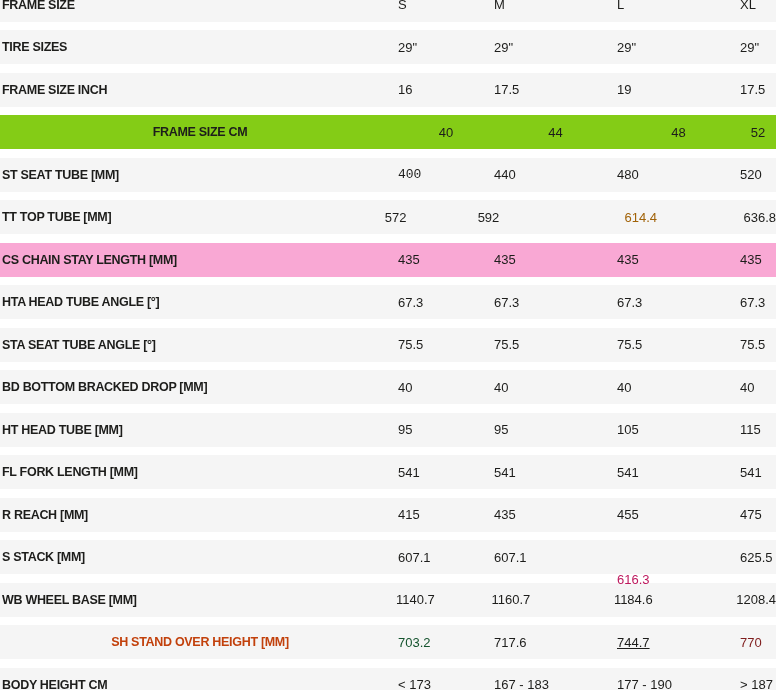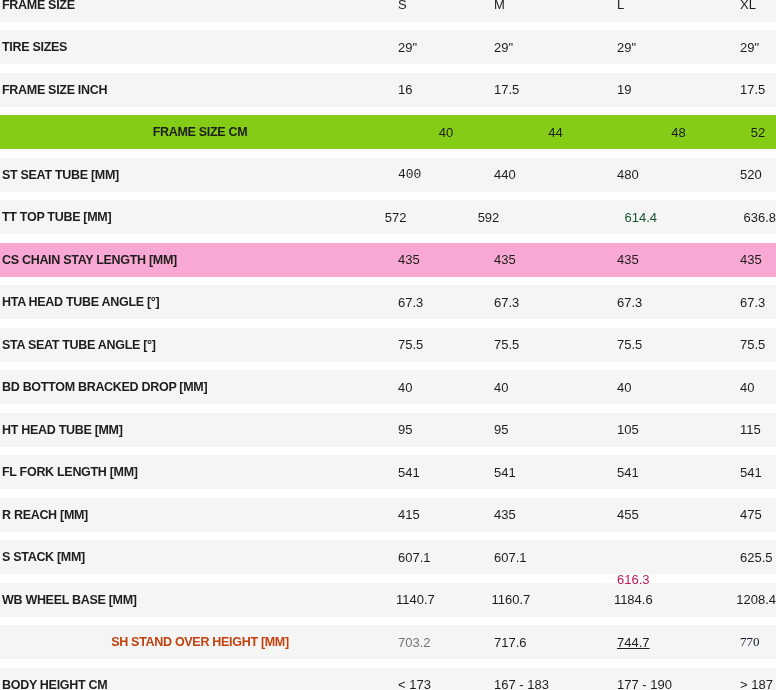--- a/index.html
+++ b/index.html
@@ -96,21 +96,21 @@
     <div class="cell-value col-0" style="color: rgb(29, 29, 27); font-family: Liberation Mono, monospace;">400</div>
     <div class="cell-value col-1" style="color: rgb(29, 29, 27);">440</div>
     <div class="cell-value col-2" style="color: rgb(29, 29, 27);">480</div>
     <div class="cell-value col-3" style="color: rgb(29, 29, 27);">520</div>
   </div>
 
   <div class="row" style="background: rgb(245, 245, 245);">
     <div class="cell-label" style="color: rgb(29, 29, 27);">TT TOP TUBE [MM]</div>
     <div class="cell-value col-0" style="color: rgb(29, 29, 27);">572</div>
     <div class="cell-value col-1" style="color: rgb(29, 29, 27);">592</div>
-    <div class="cell-value col-2" style="color: #14532d; margin-left: 28px;">614.4</div>
+    <div class="cell-value col-2" style="color: #a16207; margin-left: 28px;">614.4</div>
     <div class="cell-value col-3" style="color: rgb(29, 29, 27);">636.8</div>
   </div>
 
   <div class="row" style="background: #f9a8d4;">
     <div class="cell-label" style="color: rgb(29, 29, 27);">CS CHAIN STAY LENGTH [MM]</div>
     <div class="cell-value col-0" style="color: rgb(29, 29, 27);">435</div>
     <div class="cell-value col-1" style="color: rgb(29, 29, 27);">435</div>
     <div class="cell-value col-2" style="color: rgb(29, 29, 27);">435</div>
     <div class="cell-value col-3" style="color: rgb(29, 29, 27);">435</div>
   </div>
@@ -174,24 +174,24 @@
   <div class="row" style="background: rgb(245, 245, 245);">
     <div class="cell-label" style="color: rgb(29, 29, 27);">WB WHEEL BASE [MM]</div>
     <div class="cell-value col-0" style="color: rgb(29, 29, 27);">1140.7</div>
     <div class="cell-value col-1" style="color: rgb(29, 29, 27);">1160.7</div>
     <div class="cell-value col-2" style="color: rgb(29, 29, 27);">1184.6</div>
     <div class="cell-value col-3" style="color: rgb(29, 29, 27);">1208.4</div>
   </div>
 
   <div class="row" style="background: rgb(245, 245, 245);">
     <div class="cell-label" style="color: #c2410c; text-align: center;">SH STAND OVER HEIGHT [MM]</div>
-    <div class="cell-value col-0" style="color: #737373;">703.2</div>
+    <div class="cell-value col-0" style="color: #14532d;">703.2</div>
     <div class="cell-value col-1" style="color: rgb(29, 29, 27);">717.6</div>
     <div class="cell-value col-2" style="color: rgb(29, 29, 27); text-decoration: underline;">744.7</div>
-    <div class="cell-value col-3" style="color: #0f172a; font-family: Liberation Serif, serif;">770</div>
+    <div class="cell-value col-3" style="color: #7f1d1d;">770</div>
   </div>
 
   <div class="row" style="background: rgb(245, 245, 245);">
     <div class="cell-label" style="color: rgb(29, 29, 27);">BODY HEIGHT CM</div>
     <div class="cell-value col-0" style="color: rgb(29, 29, 27);">&lt; 173</div>
     <div class="cell-value col-1" style="color: rgb(29, 29, 27);">167 - 183</div>
     <div class="cell-value col-2" style="color: rgb(29, 29, 27);">177 - 190</div>
     <div class="cell-value col-3" style="color: rgb(29, 29, 27);">&gt; 187</div>
   </div>
 </div>

